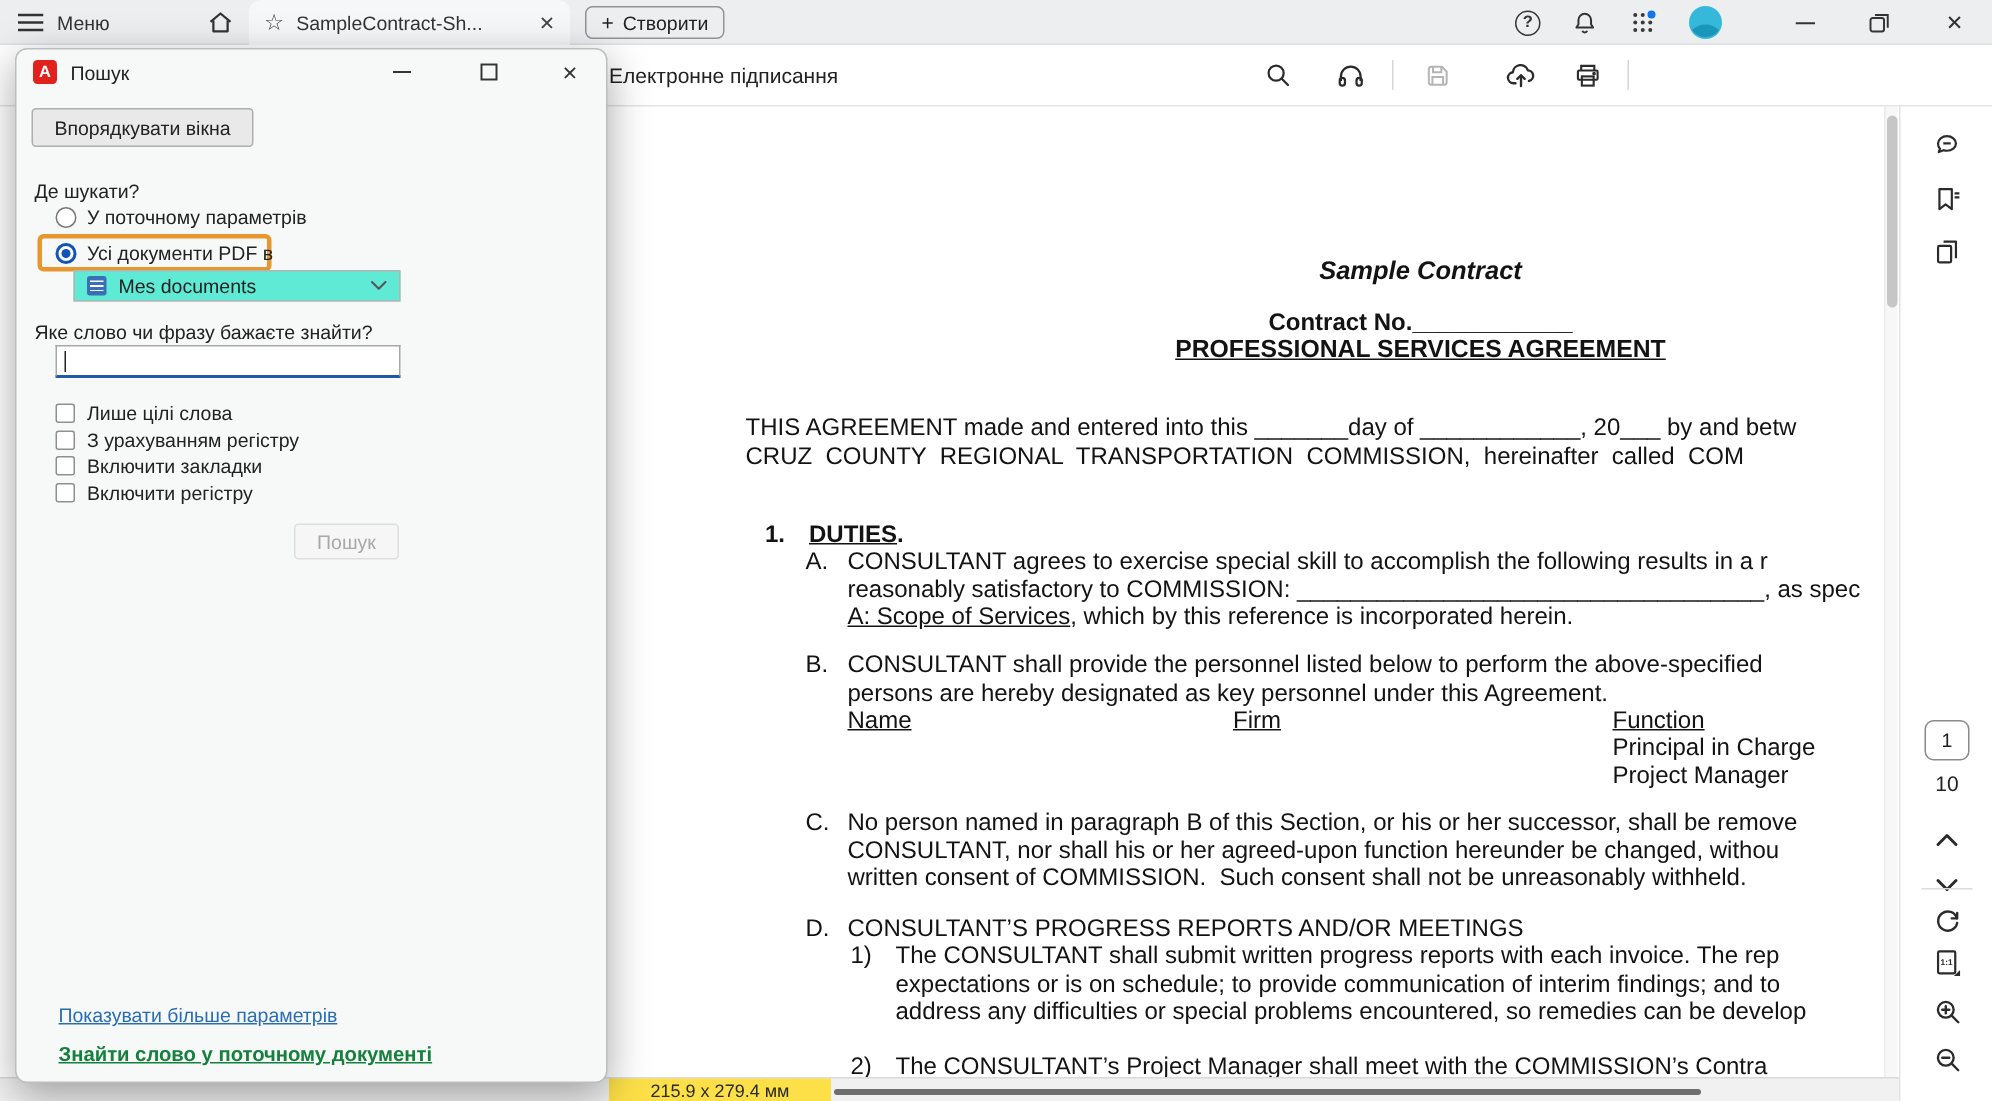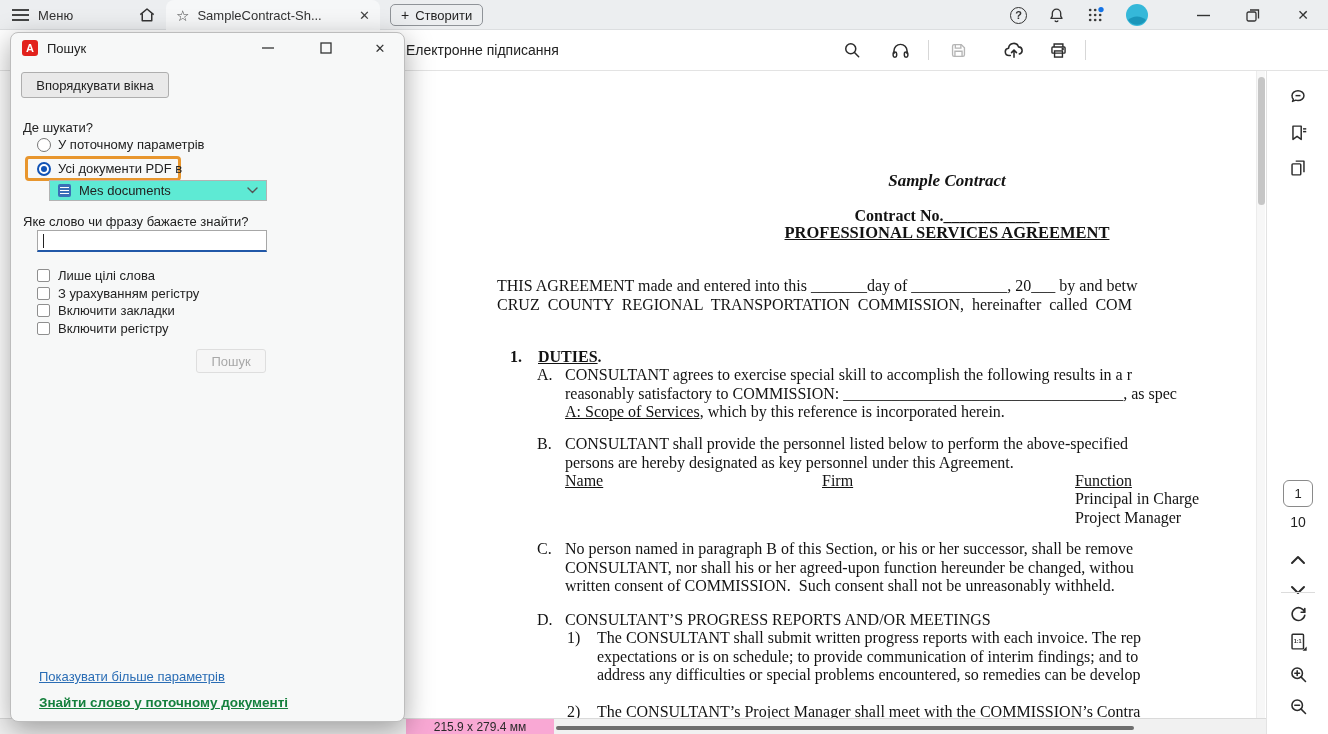--- a/index.html
+++ b/index.html
@@ -24,21 +24,21 @@
 
   
   .toolbar { position:absolute; left:0; top:30px; width:1328px; height:41px; background:#fff; border-bottom:1px solid #e3e3e3; z-index:9; }
   .toolbar-title { position:absolute; left:406px; top:12px; font-size:14px; color:#222; }
   .tool-btn { position:absolute; top:4px; width:32px; height:32px; display:flex; align-items:center; justify-content:center; color:#2b2b2b; }
   .tool-sep { position:absolute; top:10px; width:1px; height:20px; background:#d7d7d7; }
   .share-btn { position:absolute; left:1097px; top:5px; height:30px; padding:0 18px; background:#1a1a1a; color:#fff; border:none; border-radius:16px; font-size:13.5px; font-weight:bold; display:flex; align-items:center; font-family:"Liberation Sans",sans-serif; }
 
   
   .viewer { position:absolute; left:0; top:71px; width:1256px; height:647px; background:#fff; overflow:hidden; z-index:1; }
-  .doc { font-family:Liberation Serif, serif; color:#131313; font-size:16px; }
+  .doc { font-family:Liberation Sans, sans-serif; color:#131313; font-size:16px; }
   .doc-line { white-space:pre; height:18.5px; line-height:18.5px; }
   .doc-center { position:absolute; left:497px; top:100px; width:900px; text-align:center; }
   .doc-title { font-weight:bold; font-style:italic; font-size:17px; }
   .doc-contract-no { position:absolute; left:497px; top:136px; width:900px; text-align:center; font-weight:bold; }
   .doc-heading { position:absolute; left:497px; top:153px; width:900px; text-align:center; font-weight:bold; font-size:16.5px; text-decoration:underline; }
   .intro { position:absolute; left:497px; top:206px; }
   .sec1-head { position:absolute; left:510px; top:277px; font-weight:bold; }
   .para { position:absolute; }
   .para .marker { position:absolute; left:0; top:0; }
   .para .lines { margin-left:28px; }
@@ -50,21 +50,21 @@
 
   
   .rail { position:absolute; left:1266px; top:71px; width:62px; height:663px; background:#fff; border-left:1px solid #e3e3e3; z-index:8; }
   .rail-btn { position:absolute; left:17px; width:28px; height:26px; display:flex; align-items:center; justify-content:center; color:#2b2b2b; }
   .page-box { position:absolute; left:16px; top:409px; width:30px; height:27px; border:1px solid #8a8a8a; border-radius:6px; background:#fff; text-align:center; font-size:13px; color:#222; font-family:"Liberation Sans",sans-serif; }
   .page-total { position:absolute; left:0; top:443px; width:62px; text-align:center; font-size:14px; color:#222; }
   .rail-sep { position:absolute; left:14px; top:521px; width:34px; height:1px; background:#dcdcdc; }
 
   
   .statusbar { position:absolute; left:0; top:718px; width:1266px; height:16px; background:#f1f1f1; border-top:1px solid #dadada; z-index:6; }
-  .size-chip { position:absolute; left:406px; top:0; width:148px; height:16px; background:#f9a8d4; font-size:12px; color:#2a2a2a; display:flex; align-items:center; justify-content:center; }
+  .size-chip { position:absolute; left:406px; top:0; width:148px; height:16px; background:#fde047; font-size:12px; color:#2a2a2a; display:flex; align-items:center; justify-content:center; }
   .hthumb { position:absolute; left:556px; top:7px; width:578px; height:4px; background:#6e6e6e; border-radius:2px; }
 
   
   .dialog { position:absolute; left:10px; top:32px; width:395px; height:690px; background:#f7f8f8; border:1px solid #bdbdbd; border-radius:8px; box-shadow:0 8px 28px rgba(0,0,0,.35); z-index:40; font-size:13px; color:#222; }
   .dlg-titlebar { position:absolute; left:0; top:0; width:100%; height:30px; }
   .acro-logo { position:absolute; left:11px; top:7px; width:16px; height:16px; background:#e2211c; border-radius:3px; color:#fff; font-size:11px; font-weight:bold; display:flex; align-items:center; justify-content:center; }
   .dlg-title { position:absolute; left:36px; top:8px; font-size:13px; }
   .dlg-win { position:absolute; top:4px; width:26px; height:22px; display:flex; align-items:center; justify-content:center; color:#333; }
   .arrange-btn { position:absolute; left:10px; top:39px; width:148px; height:26px; background:#e9e9e9; border:1px solid #aeaeae; border-radius:3px; font-size:13px; color:#222; font-family:"Liberation Sans",sans-serif; }
   .where-label { position:absolute; left:12px; top:87px; }

